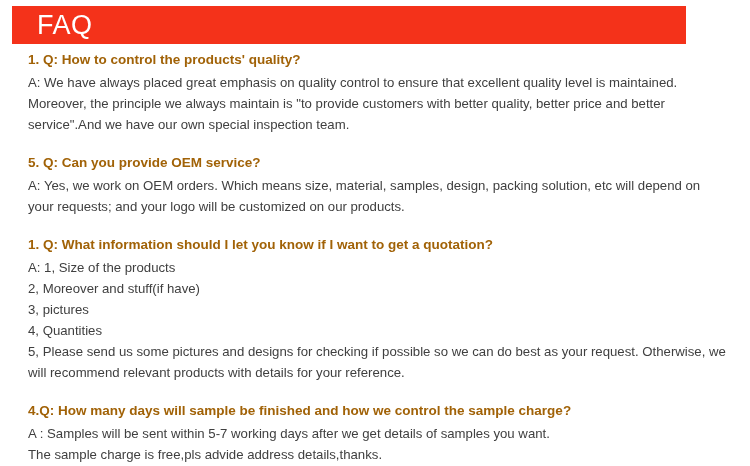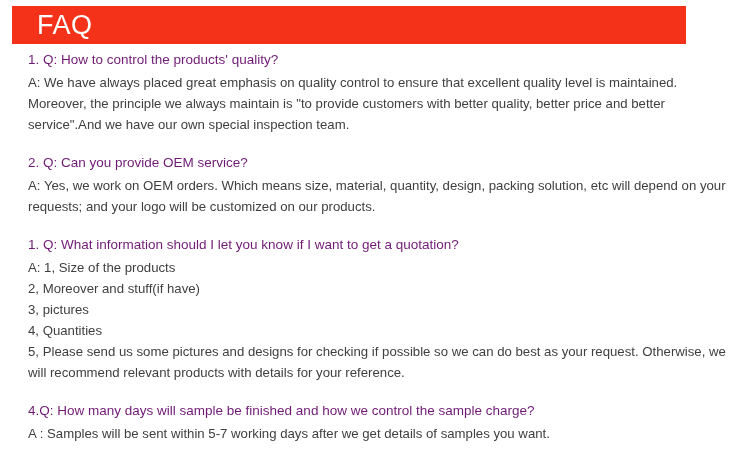--- a/index.html
+++ b/index.html
@@ -53,23 +53,23 @@
   }
 
   .faq-block {
     margin-bottom: 18px;
   }
   .faq-block:last-child {
     margin-bottom: 14px;
   }
 
   .faq-question {
-    color: #701a75;
+    color: #a16207;
     font-size: 13.5px;
-    font-weight: normal;
+    font-weight: bold;
     line-height: 20px;
     margin: 0 0 2px 0;
     white-space: nowrap;
   }
 
   .faq-answer {
     color: #404040;
     font-size: 13.2px;
     font-weight: 400;
     line-height: 21px;
@@ -93,38 +93,39 @@
   <div class="faq-body">
 
     <div class="faq-block">
       <p class="faq-question">1. Q: How to control the products' quality?</p>
       <p class="faq-answer">
         <span class="faq-answer-line">A: We have always placed great emphasis on quality control to ensure that excellent quality level is maintained. Moreover, the principle we always maintain is "to provide customers with better quality, better price and better service".And we have our own special inspection team.</span>
       </p>
     </div>
 
     <div class="faq-block">
-      <p class="faq-question">2. Q: Can you provide OEM service?</p>
+      <p class="faq-question">5. Q: Can you provide OEM service?</p>
       <p class="faq-answer">
-        <span class="faq-answer-line">A: Yes, we work on OEM orders. Which means size, material, quantity, design, packing solution, etc will depend on your requests; and your logo will be customized on our products.</span>
+        <span class="faq-answer-line">A: Yes, we work on OEM orders. Which means size, material, samples, design, packing solution, etc will depend on your requests; and your logo will be customized on our products.</span>
       </p>
     </div>
 
     <div class="faq-block">
       <p class="faq-question">1. Q: What information should I let you know if I want to get a quotation?</p>
       <p class="faq-answer">
         <span class="faq-answer-line">A: 1, Size of the products</span>
         <span class="faq-answer-line">2, Moreover and stuff(if have)</span>
         <span class="faq-answer-line">3, pictures</span>
         <span class="faq-answer-line">4, Quantities</span>
         <span class="faq-answer-line">5, Please send us some pictures and designs for checking if possible so we can do best as your request. Otherwise, we will recommend relevant products with details for your reference.</span>
       </p>
     </div>
 
     <div class="faq-block">
       <p class="faq-question">4.Q: How many days will sample be finished and how we control the sample charge?</p>
       <p class="faq-answer">
         <span class="faq-answer-line">A :  Samples will be sent within 5-7 working days after we get details of samples you want.</span>
+        <span class="faq-answer-line">The sample charge is free,pls advide address details,thanks.</span>
       </p>
     </div>
 
   </div>
 </div>
 
 </body></html>

